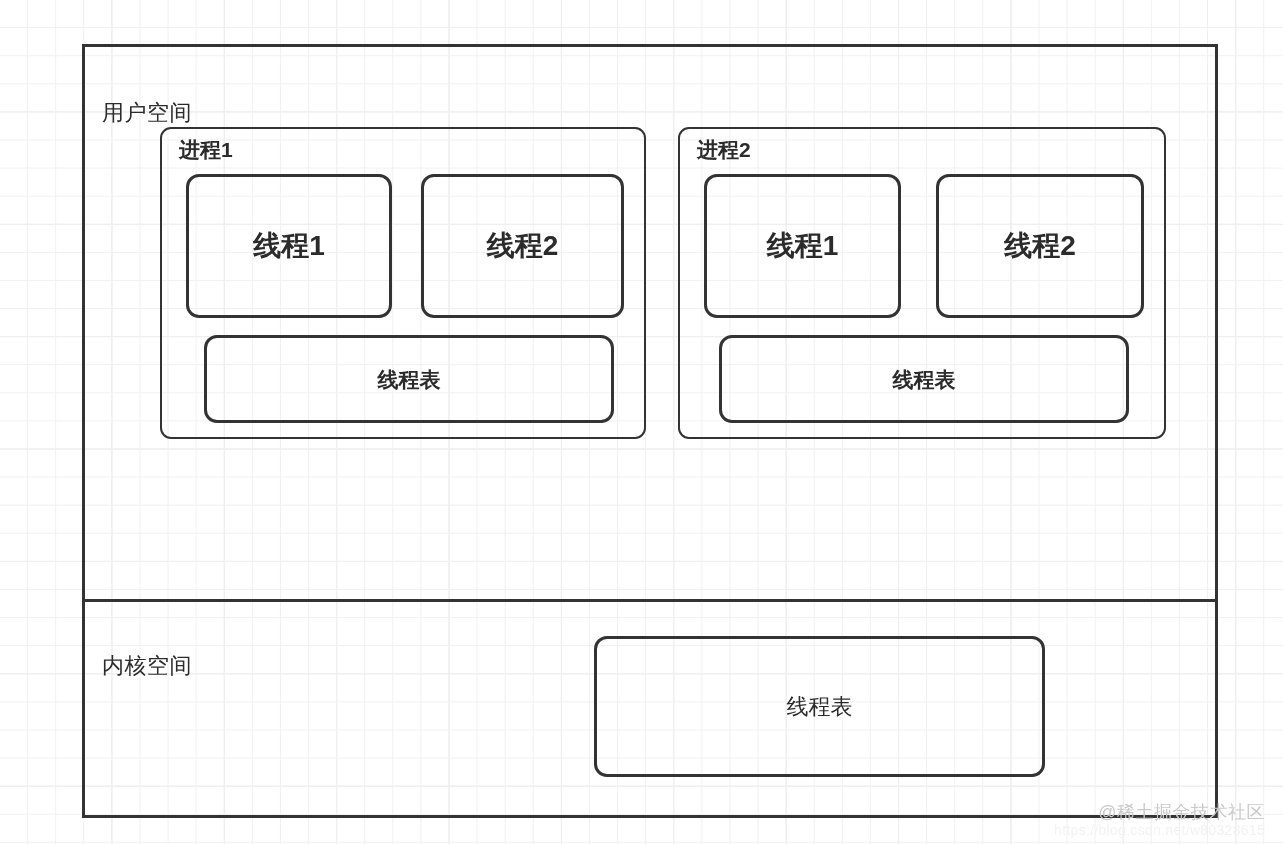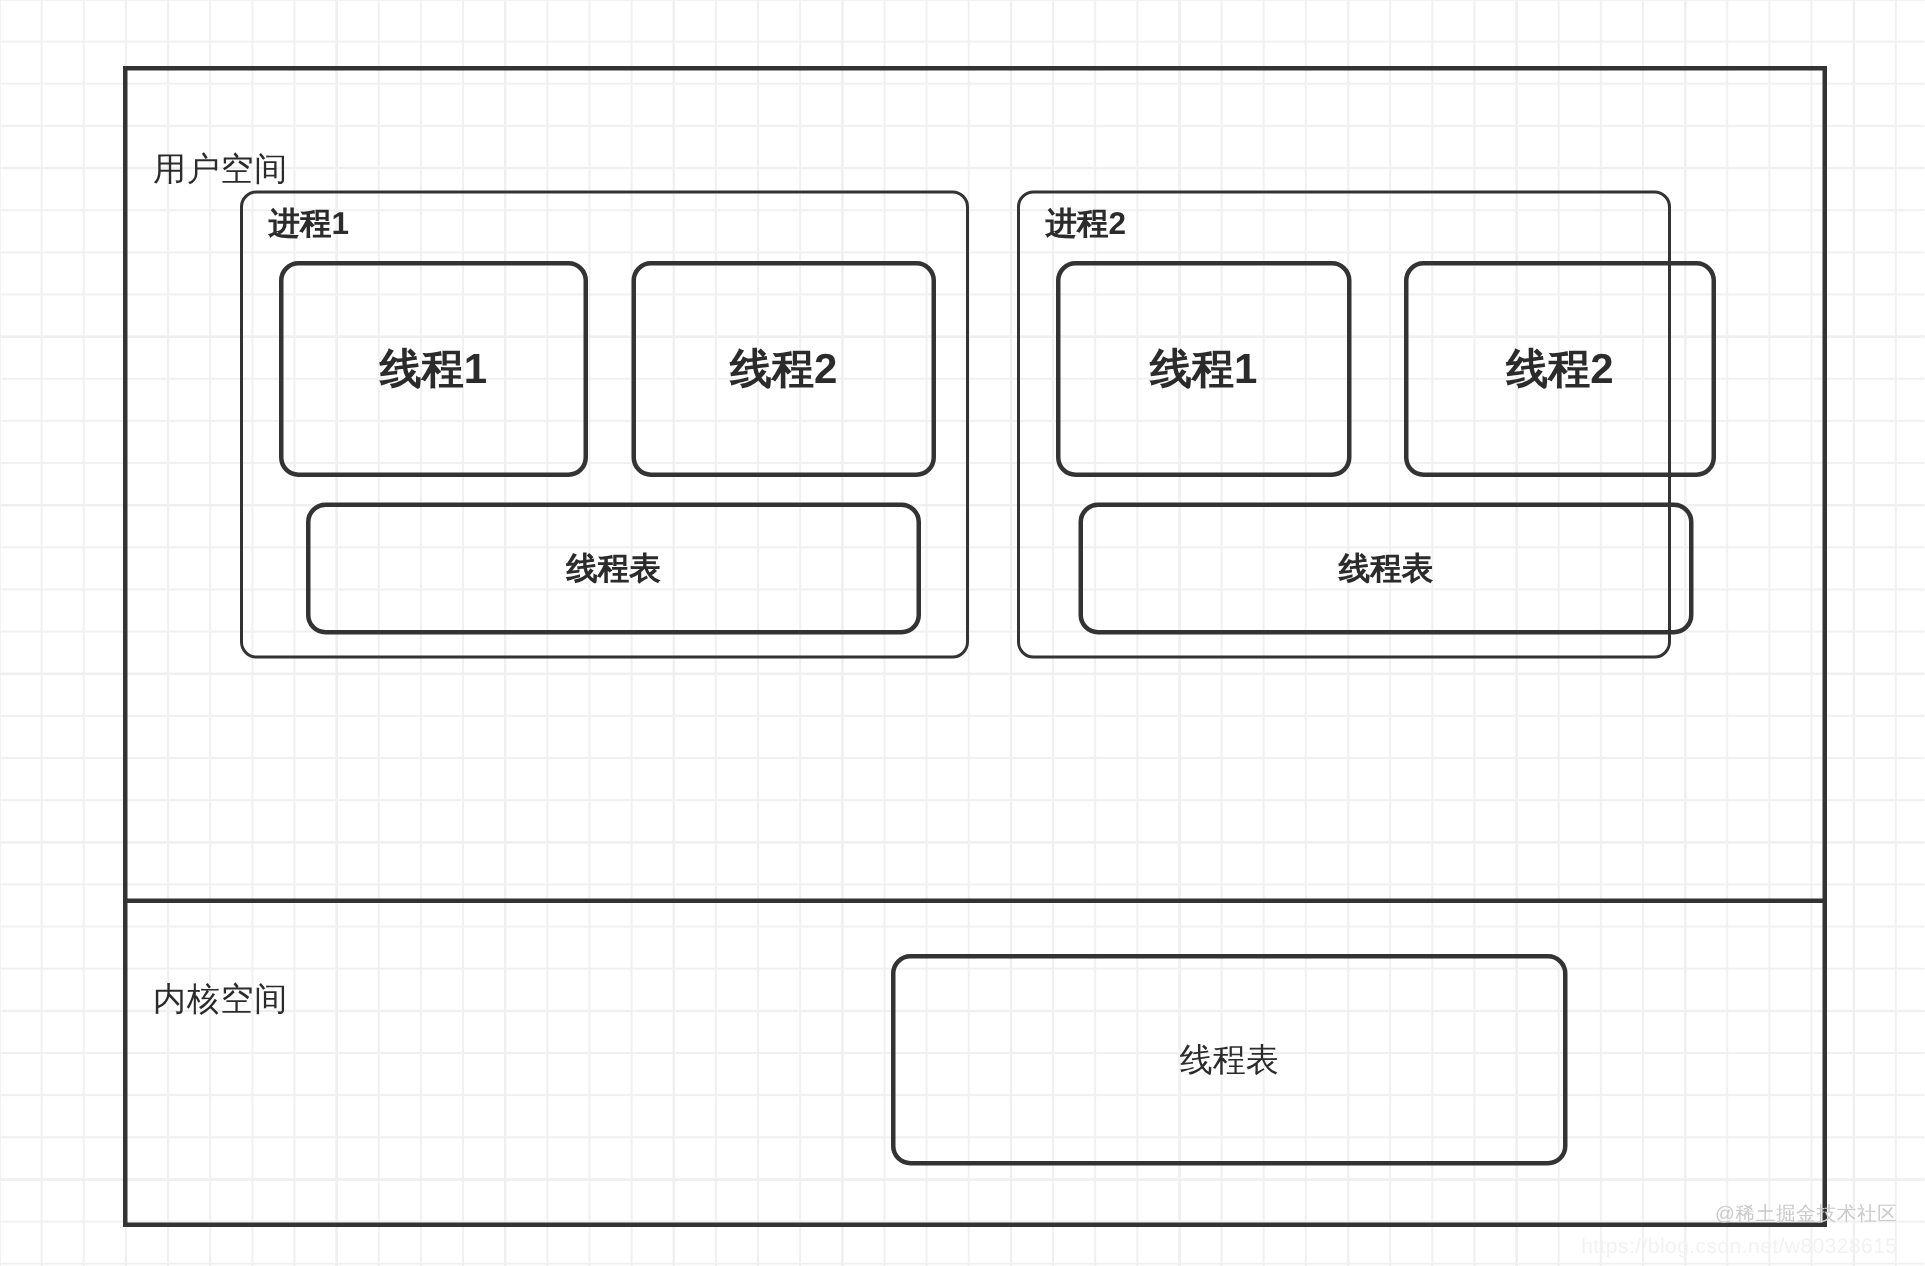--- a/index.html
+++ b/index.html
@@ -69,21 +69,21 @@
   
   .process-box {
     position: absolute;
     border: 2.5px solid #333333;
     border-radius: 11px;
     box-sizing: border-box;
     background: transparent;
     font-weight: bold;
   }
   #process-1 { left: 160px; top: 127px; width: 486px; height: 312px; }
-  #process-2 { left: 678px; top: 127px; width: 436px; height: 312px; }
+  #process-2 { left: 678px; top: 127px; width: 488px; height: 312px; }
 
   .process-label {
     position: absolute;
     left: 17px;
     top: 10px;
     font-size: 21px;
     color: #2b2b2b;
     line-height: 1;
     white-space: nowrap;
   }
@@ -152,21 +152,21 @@
     color: #2b2b2b;
     line-height: 1;
     white-space: nowrap;
   }
 
   
   .watermark-main {
     position: absolute;
     right: 18px;
     top: 800px;
-    font-size: 13px;
+    font-size: 18px;
     color: #c9c9c9;
     white-space: nowrap;
     letter-spacing: 0.5px;
     pointer-events: none;
     text-align: center;
   }
   .watermark-url {
     position: absolute;
     right: 18px;
     top: 822px;

